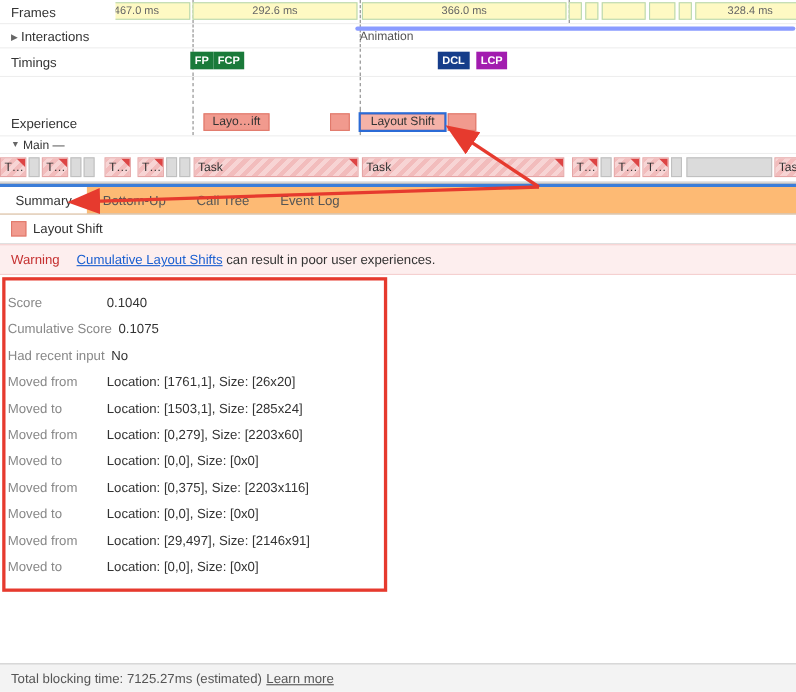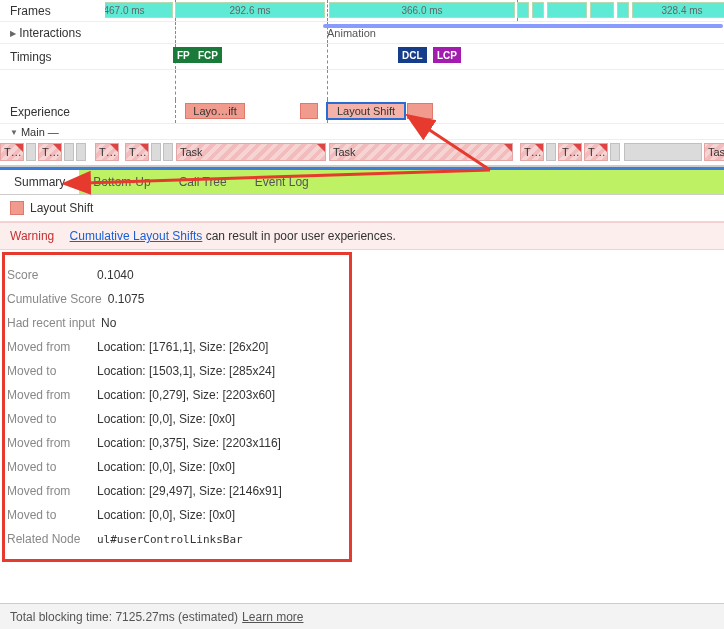--- a/index.html
+++ b/index.html
@@ -6,21 +6,21 @@
   body { width: 724px; height: 629px; background: #fff; font-size: 12px; color: #333; overflow: hidden; position: relative; }
   
   .timeline { border-bottom: 1px solid #ccc; }
   .tl-row { display: flex; align-items: center; height: 22px; border-bottom: 1px solid #eee; position: relative; }
   .tl-label { width: 105px; padding-left: 10px; color: #333; font-size: 12px; flex-shrink: 0; }
   .tl-label.arrow::before { content: "▶"; font-size: 8px; color: #666; margin-right: 3px; display:inline-block; transform: translateY(-1px);}
   .tl-label.arrowdown::before { content: "▼"; font-size: 8px; color: #666; margin-right: 3px; display:inline-block; transform: translateY(-1px);}
   .tl-track { position: relative; flex: 1; height: 100%; overflow: hidden; }
   
   
-  .frame-block { position:absolute; top:2px; height:16px; background:#5eead4; border:1px solid #b8d8b0; font-size:10px; color:#666; display:flex; align-items:center; justify-content:center; overflow:hidden;}
+  .frame-block { position:absolute; top:2px; height:16px; background:#fef9c3; border:1px solid #b8d8b0; font-size:10px; color:#666; display:flex; align-items:center; justify-content:center; overflow:hidden;}
   .vline { position:absolute; top:0; bottom:0; border-left:1px dashed #888; width:0;}
   
   
   .interaction-bar { position:absolute; top:2px; height:4px; background:#8a9bff; border-radius:2px;}
   .interaction-label { position:absolute; top:2px; font-size:11px; color:#555;}
   
   
   .badge { position:absolute; top:3px; height:16px; padding:0 4px; color:#fff; font-size:10px; font-weight:600; display:flex; align-items:center;}
   .badge.green { background:#1a7a3a;}
   .badge.navy { background:#163d8a;}
@@ -32,21 +32,21 @@
   
   
   .main-row { height:26px; border-bottom:1px solid #ccc;}
   .task-block{position:absolute; top:3px; height:18px; font-size:11px; color:#333; display:flex; align-items:center; padding-left:3px; overflow:hidden;
     background: repeating-linear-gradient(-45deg,#f2bcbc 0,#f2bcbc 4px,#f7d4d4 4px,#f7d4d4 8px);
     border:1px solid #e5a5a5;}
   .task-block.gray{ background:#dbdbdb; border:1px solid #c0c0c0;}
   .task-corner{position:absolute; top:0; right:0; width:0; height:0; border-left:8px solid transparent; border-top:8px solid #d44;}
   
   
-  .tabs { display:flex; height:28px; background:#bef264; border-bottom:1px solid #ccc; align-items:stretch; border-top:3px solid #3b7dd8;}
+  .tabs { display:flex; height:28px; background:#fdba74; border-bottom:1px solid #ccc; align-items:stretch; border-top:3px solid #3b7dd8;}
   .tab { padding:0 14px; display:flex; align-items:center; font-size:12px; color:#555; cursor:pointer;}
   .tab.active { background:#fff; color:#333;}
   
   
   .ls-header{ display:flex; align-items:center; padding:6px 10px; border-bottom:1px solid #ddd;}
   .ls-swatch{width:14px; height:14px; background:#f19a8e; border:1px solid #e0796b; margin-right:6px;}
   
   
   .warning{ background:#fdeeee; border-top:1px solid #f5d0d0; border-bottom:1px solid #f5d0d0; padding:6px 10px; color:#333; font-size:12px;}
   .warning .w{ color:#c53030; font-weight:400; margin-right:12px;}
@@ -263,24 +263,20 @@
       <div class="dkey">Moved to</div>
       <div class="dval">Location: [0,0], Size: [0x0]</div>
     </div>
     <div class="drow">
       <div class="dkey">Moved from</div>
       <div class="dval">Location: [29,497], Size: [2146x91]</div>
     </div>
     <div class="drow">
       <div class="dkey">Moved to</div>
       <div class="dval">Location: [0,0], Size: [0x0]</div>
-    </div>
-    <div class="drow">
-      <div class="dkey">Related Node</div>
-      <div class="dval"><code>ul#userControlLinksBar</code></div>
     </div>
   </div>
 
 <div class="footer">
   <span>Total blocking time: 7125.27ms (estimated)</span>
   <a href="#">Learn more</a>
 </div>
 
 <svg class="arrow-svg" style="left:0; top:0;" width="724" height="629">
   <defs>

